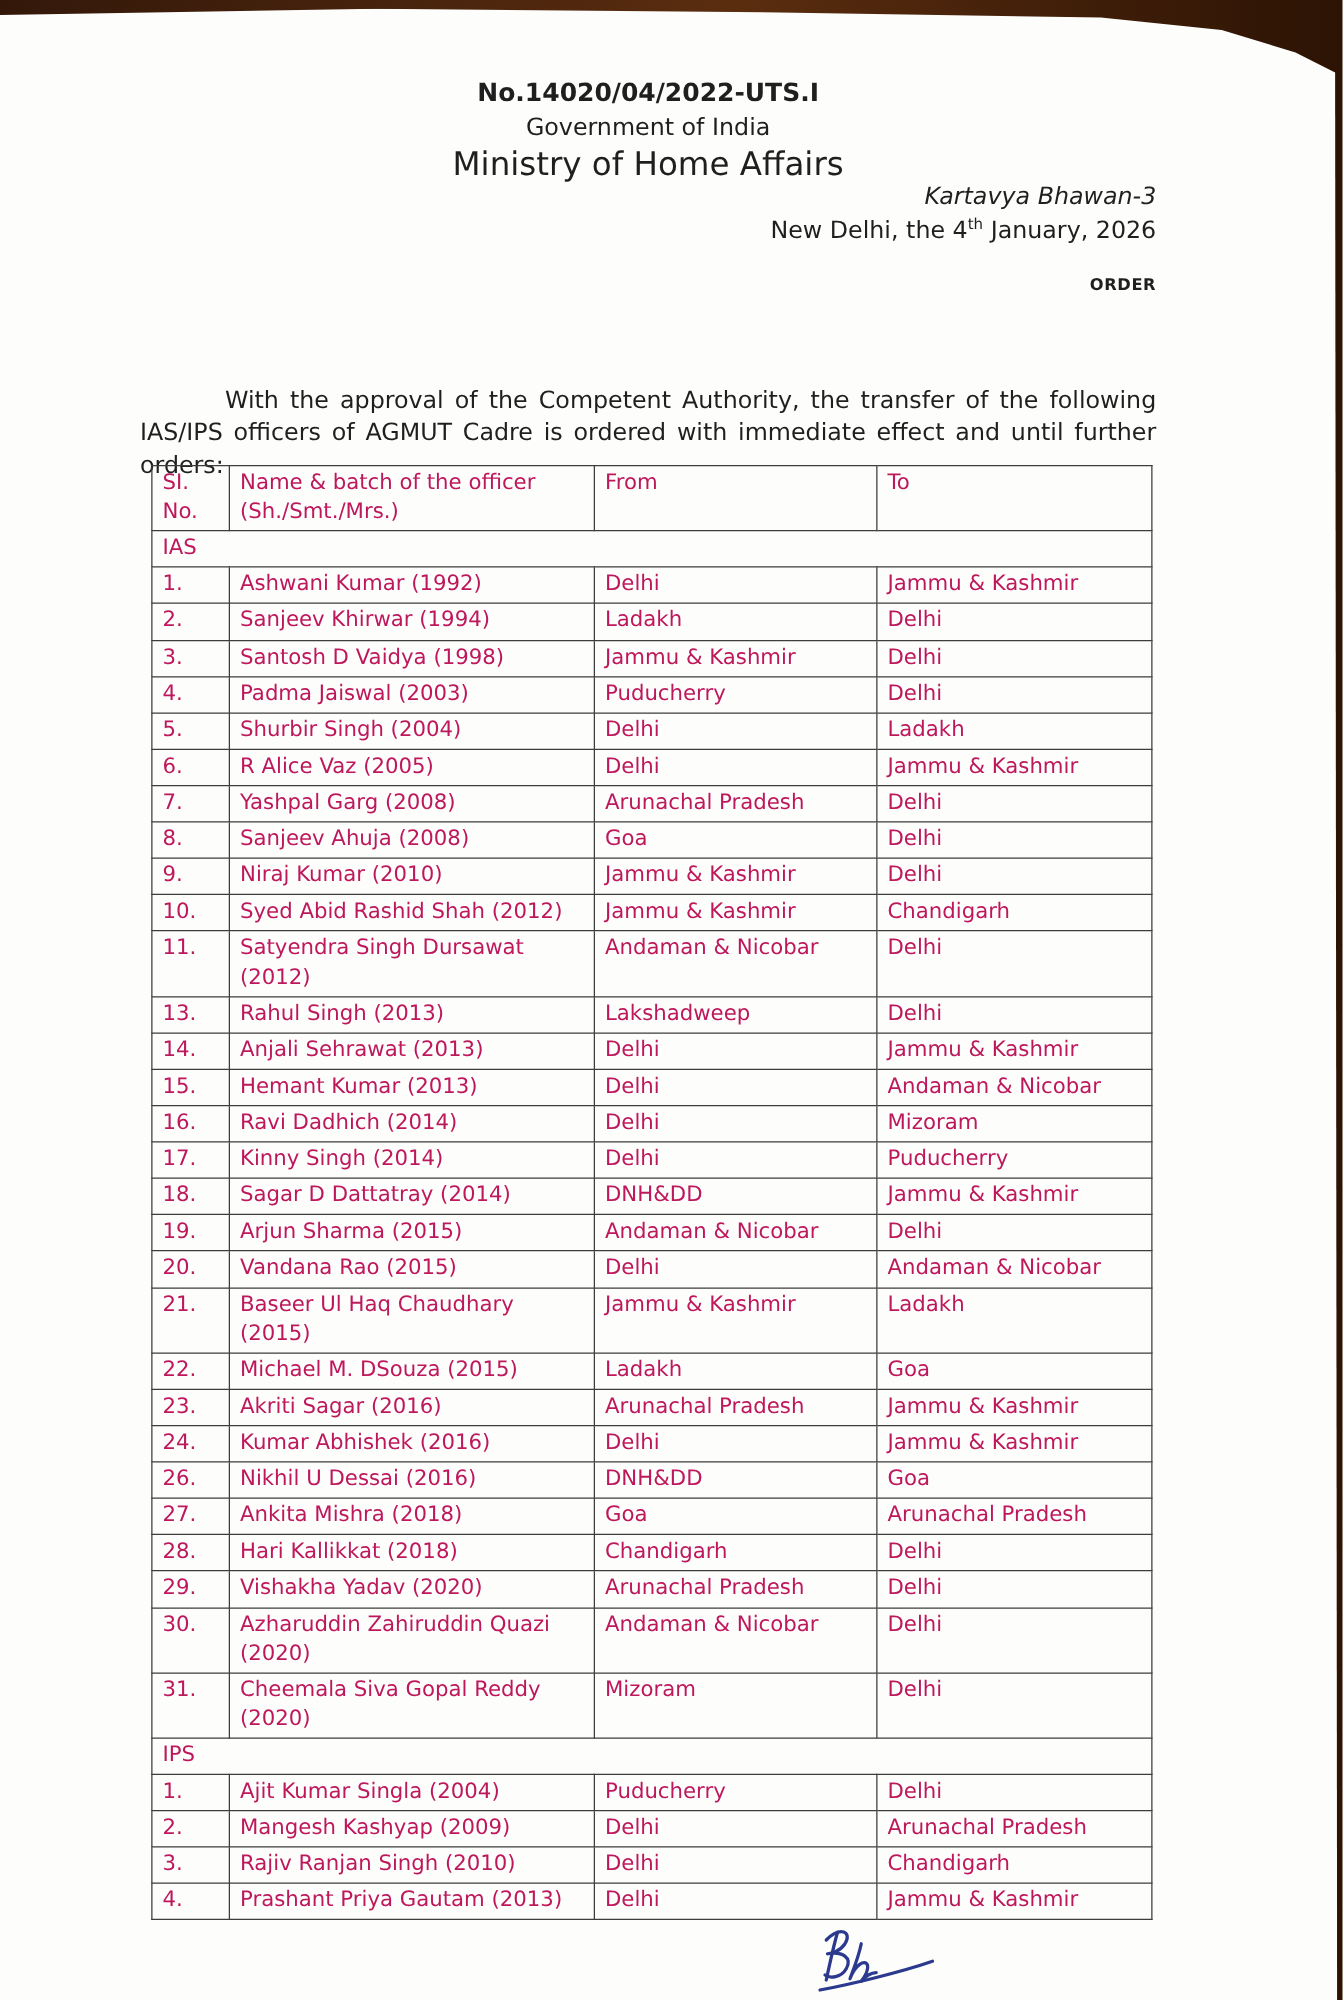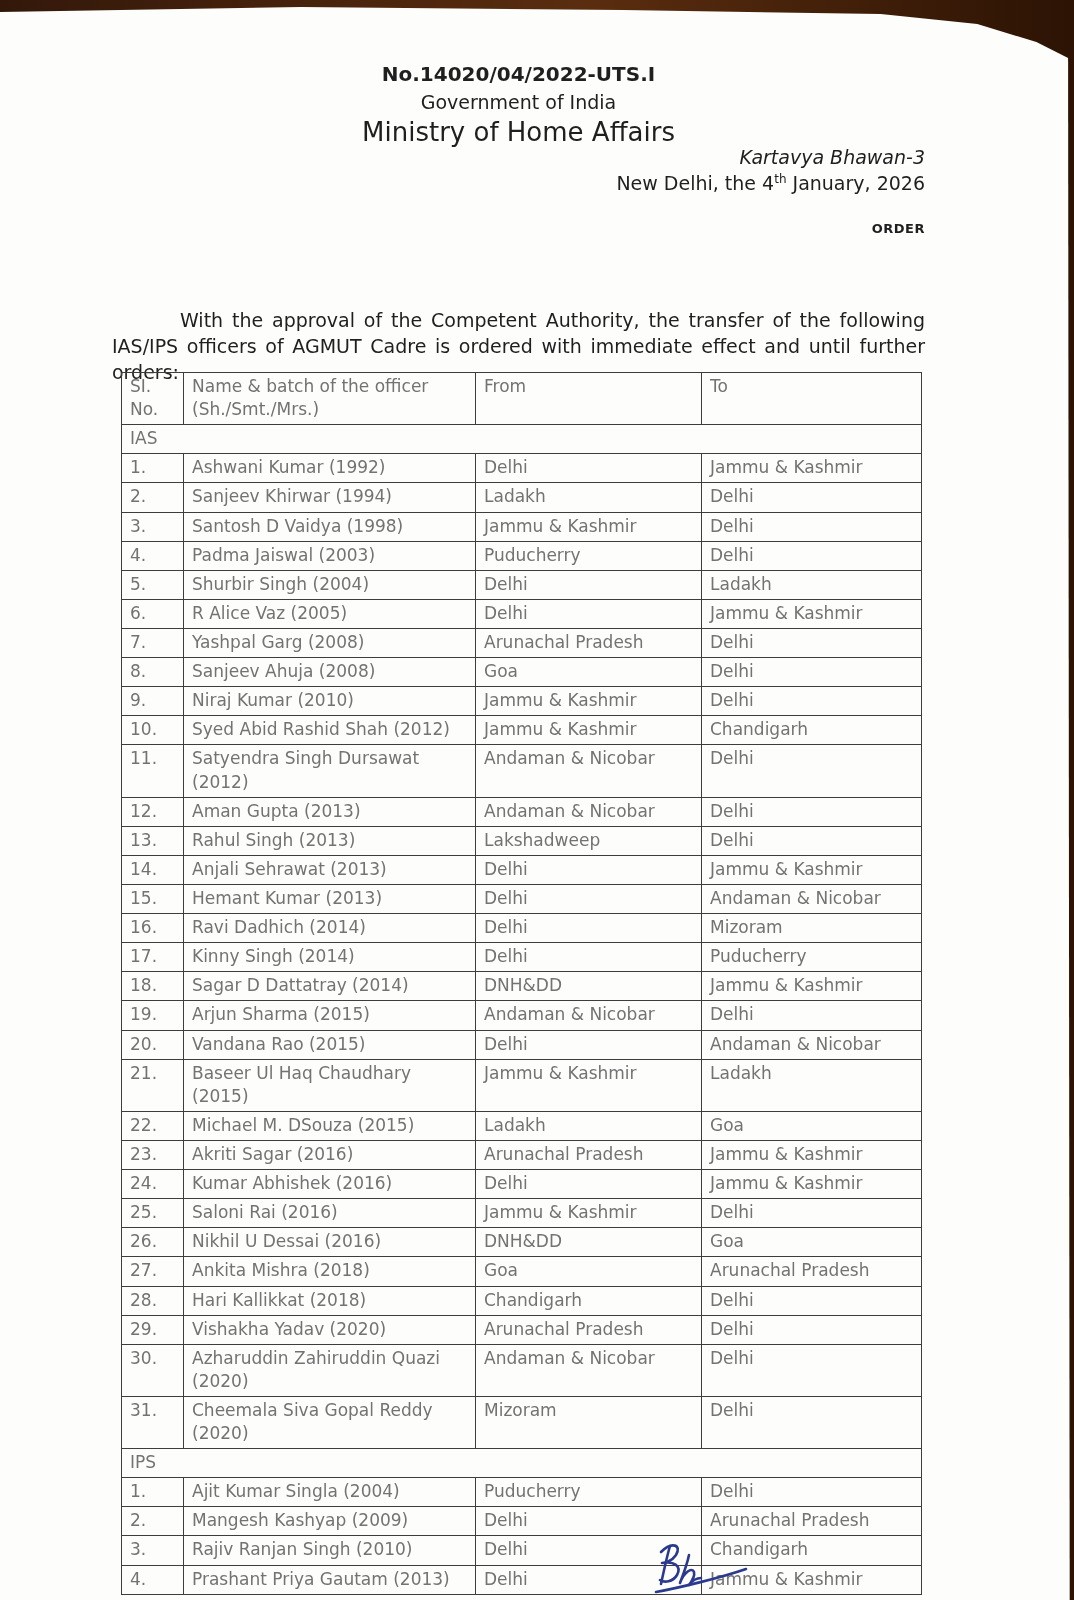--- a/index.html
+++ b/index.html
@@ -28,21 +28,21 @@
   .date-line sup { font-size: 12px; }
   .order-head  { position: absolute; top: 221px; width: 100%; text-align: right; font-weight: bold; font-size: 13px; letter-spacing: 0.5px; }
   .body-para   {
     position: absolute; top: 268px; width: 100%;
     font-size: 19px; line-height: 1.36; text-align: justify; text-indent: 68px; margin-top: 40px;
   }
 
   table.transfer {
     position: absolute; left: 121px; top: 372px;
     width: 800px; border-collapse: collapse; table-layout: fixed;
-    font-size: 17px; line-height: 1.36; color: #737373;
+    font-size: 17px; line-height: 1.36; color: #be185d;
   }
   table.transfer td, table.transfer th {
     border: 1px solid #3d3d3d;
     padding: 2px 8px 3px 8px;
     vertical-align: top;
     font-weight: normal;
     text-align: left;
     overflow: hidden;
   }
   .w-sl   { width: 62px;  }
@@ -165,26 +165,20 @@
           <td class="col-from">Jammu &amp; Kashmir</td>
           <td class="col-to">Chandigarh</td>
         </tr>
         <tr>
           <td class="col-sl">11.</td>
           <td class="col-name">Satyendra Singh Dursawat (2012)</td>
           <td class="col-from">Andaman &amp; Nicobar</td>
           <td class="col-to">Delhi</td>
         </tr>
         <tr>
-          <td class="col-sl">12.</td>
-          <td class="col-name">Aman Gupta (2013)</td>
-          <td class="col-from">Andaman &amp; Nicobar</td>
-          <td class="col-to">Delhi</td>
-        </tr>
-        <tr>
           <td class="col-sl">13.</td>
           <td class="col-name">Rahul Singh (2013)</td>
           <td class="col-from">Lakshadweep</td>
           <td class="col-to">Delhi</td>
         </tr>
         <tr>
           <td class="col-sl">14.</td>
           <td class="col-name">Anjali Sehrawat (2013)</td>
           <td class="col-from">Delhi</td>
           <td class="col-to">Jammu &amp; Kashmir</td>
@@ -241,26 +235,20 @@
           <td class="col-sl">23.</td>
           <td class="col-name">Akriti Sagar (2016)</td>
           <td class="col-from">Arunachal Pradesh</td>
           <td class="col-to">Jammu &amp; Kashmir</td>
         </tr>
         <tr>
           <td class="col-sl">24.</td>
           <td class="col-name">Kumar Abhishek (2016)</td>
           <td class="col-from">Delhi</td>
           <td class="col-to">Jammu &amp; Kashmir</td>
-        </tr>
-        <tr>
-          <td class="col-sl">25.</td>
-          <td class="col-name">Saloni Rai (2016)</td>
-          <td class="col-from">Jammu &amp; Kashmir</td>
-          <td class="col-to">Delhi</td>
         </tr>
         <tr>
           <td class="col-sl">26.</td>
           <td class="col-name">Nikhil U Dessai (2016)</td>
           <td class="col-from">DNH&amp;DD</td>
           <td class="col-to">Goa</td>
         </tr>
         <tr>
           <td class="col-sl">27.</td>
           <td class="col-name">Ankita Mishra (2018)</td>

